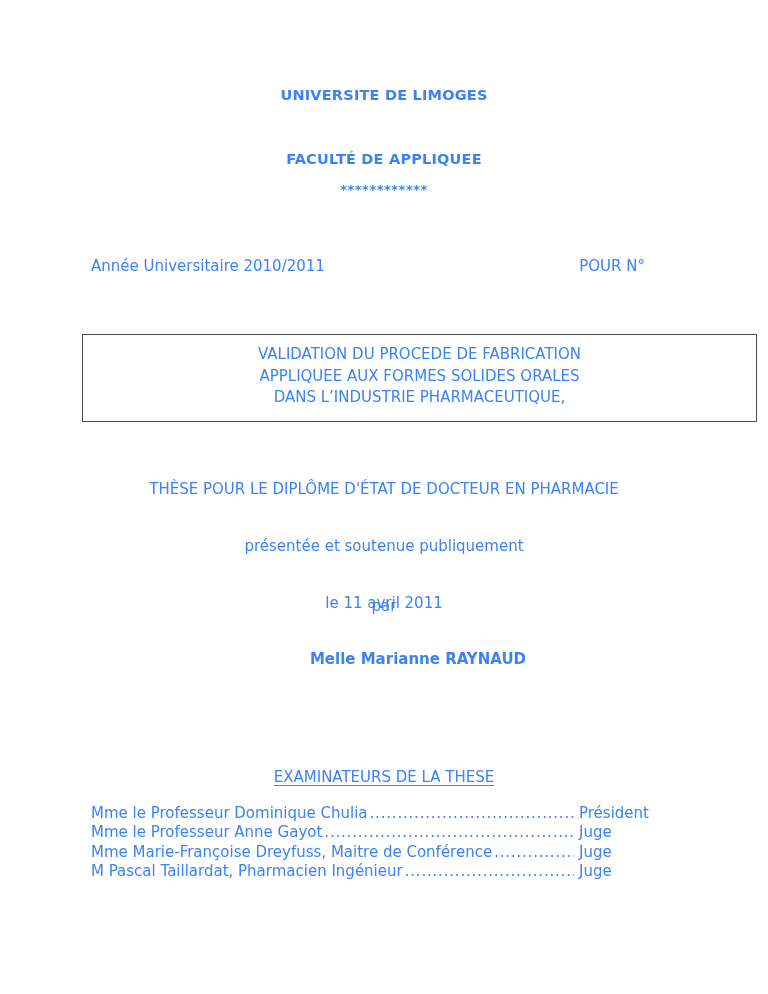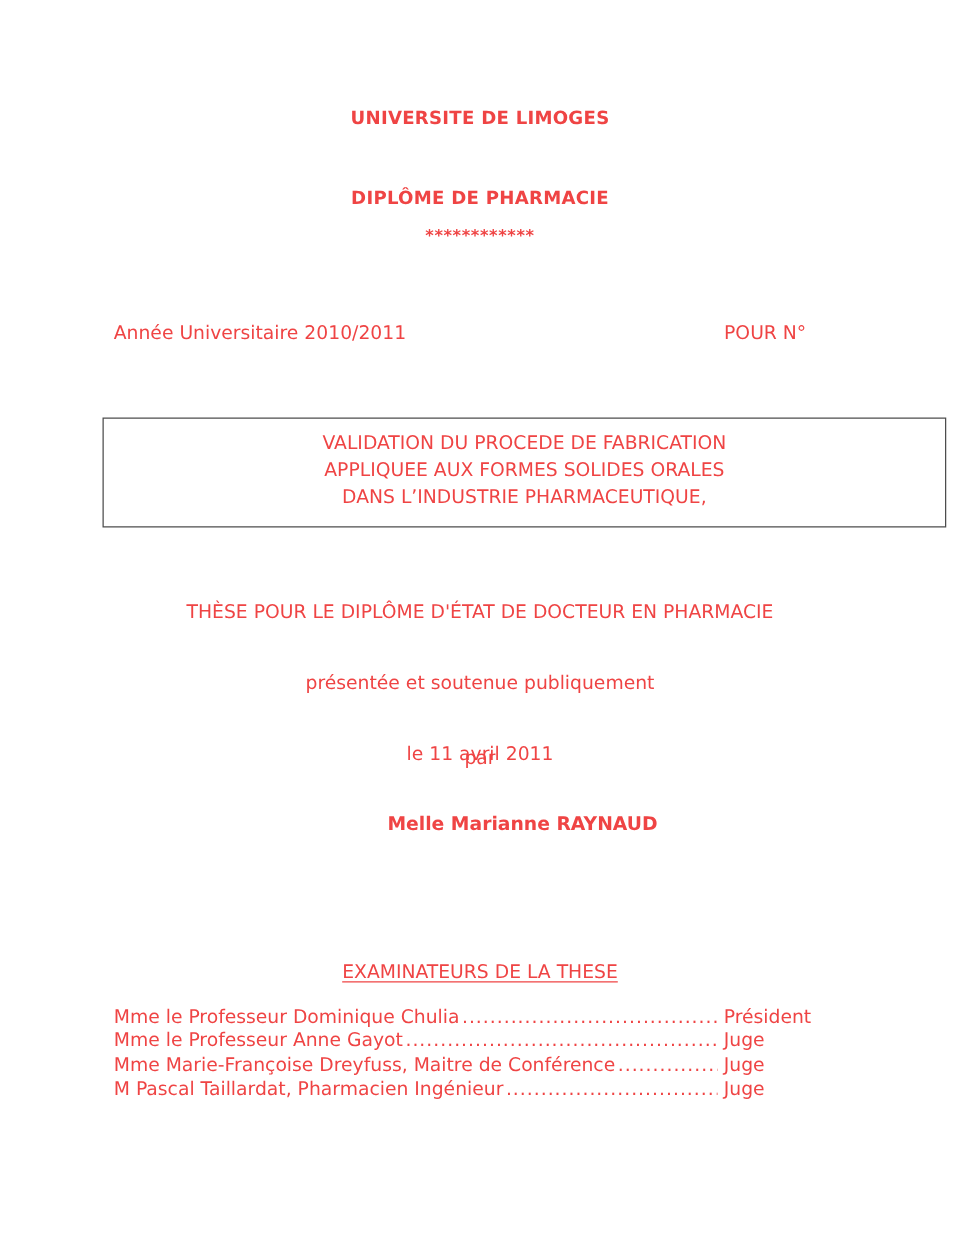--- a/index.html
+++ b/index.html
@@ -6,21 +6,21 @@
     margin: 0;
     padding: 0;
     background: #ffffff;
   }
   .page {
     position: relative;
     width: 768px;
     height: 994px;
     background: #ffffff;
     font-family: "DejaVu Sans", "Liberation Sans", sans-serif;
-    color: #ef4444;
+    color: #3b82f6;
     font-size: 15px;
     overflow: hidden;
   }
   .abs { position: absolute; }
   .centered {
     left: 0;
     width: 768px;
     text-align: center;
   }
   .bold { font-weight: bold; }
@@ -83,21 +83,21 @@
     text-align: left;
   }
 </style>
 </head>
 <body>
 
 <div class="page">
 
   <div class="abs centered bold hdr" style="top: 87px;">UNIVERSITE DE LIMOGES</div>
 
-  <div class="abs centered bold hdr" style="top: 151px;">DIPLÔME DE PHARMACIE</div>
+  <div class="abs centered bold hdr" style="top: 151px;">FACULTÉ DE APPLIQUEE</div>
 
   <div class="abs centered stars" style="top: 182px;">************</div>
 
   <div class="abs year-row">
     <span>Année Universitaire 2010/2011</span>
     <span>POUR N°</span>
   </div>
 
   <div class="abs title-box">
     <div>VALIDATION DU PROCEDE DE FABRICATION</div>

